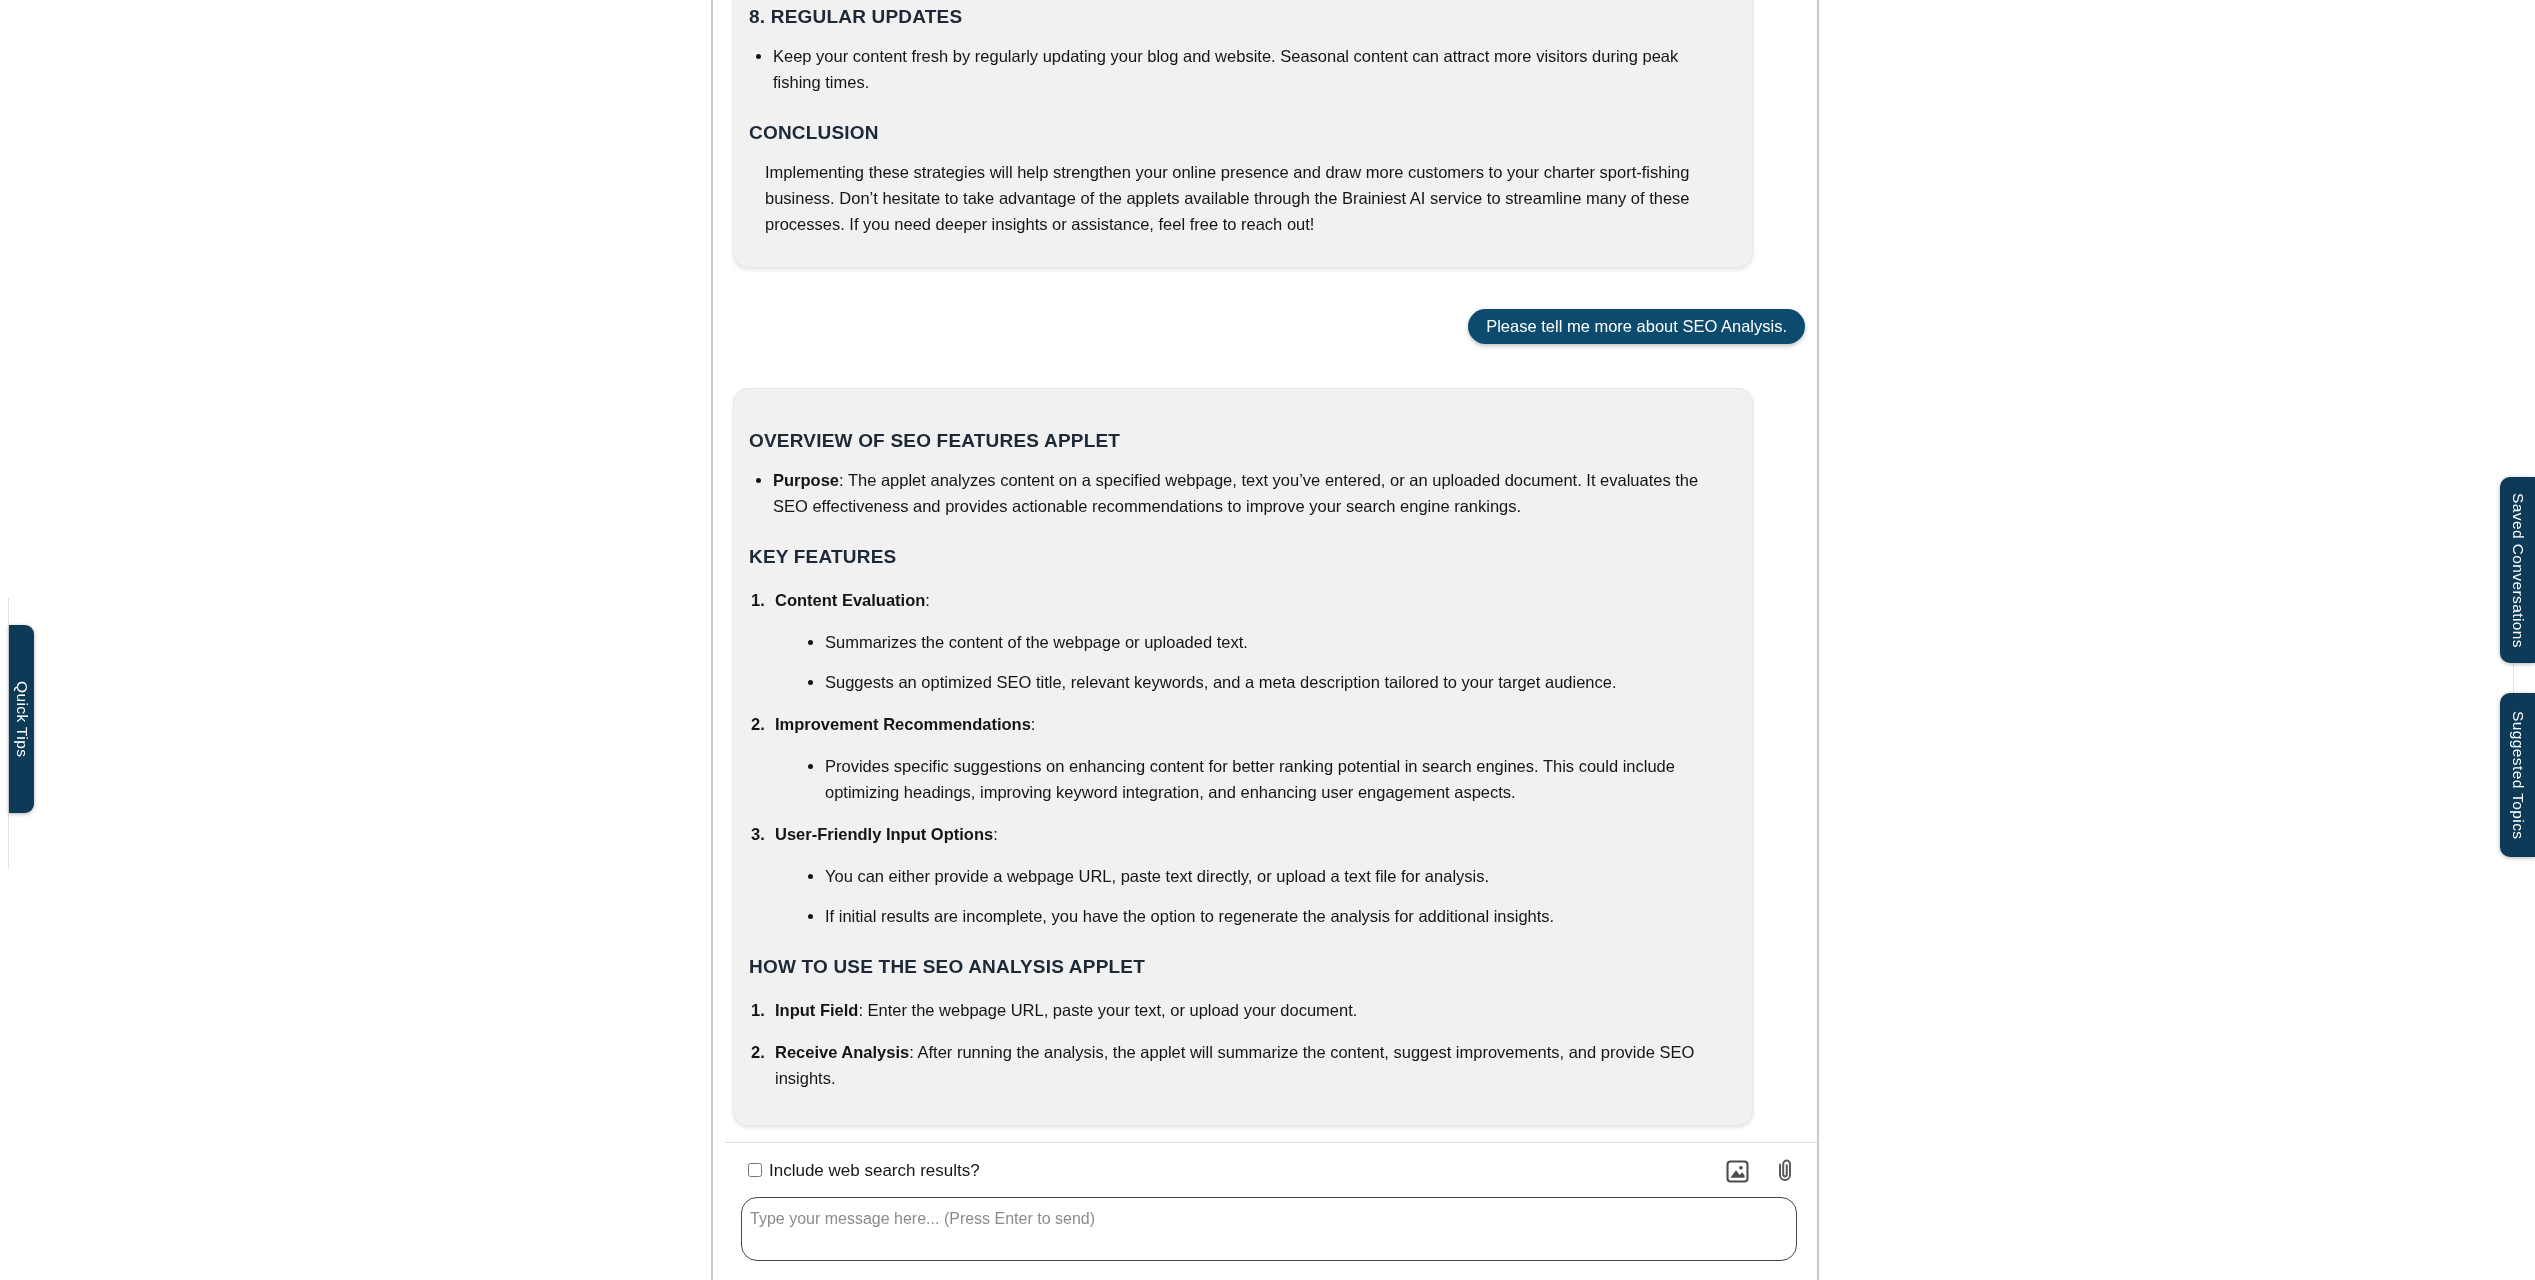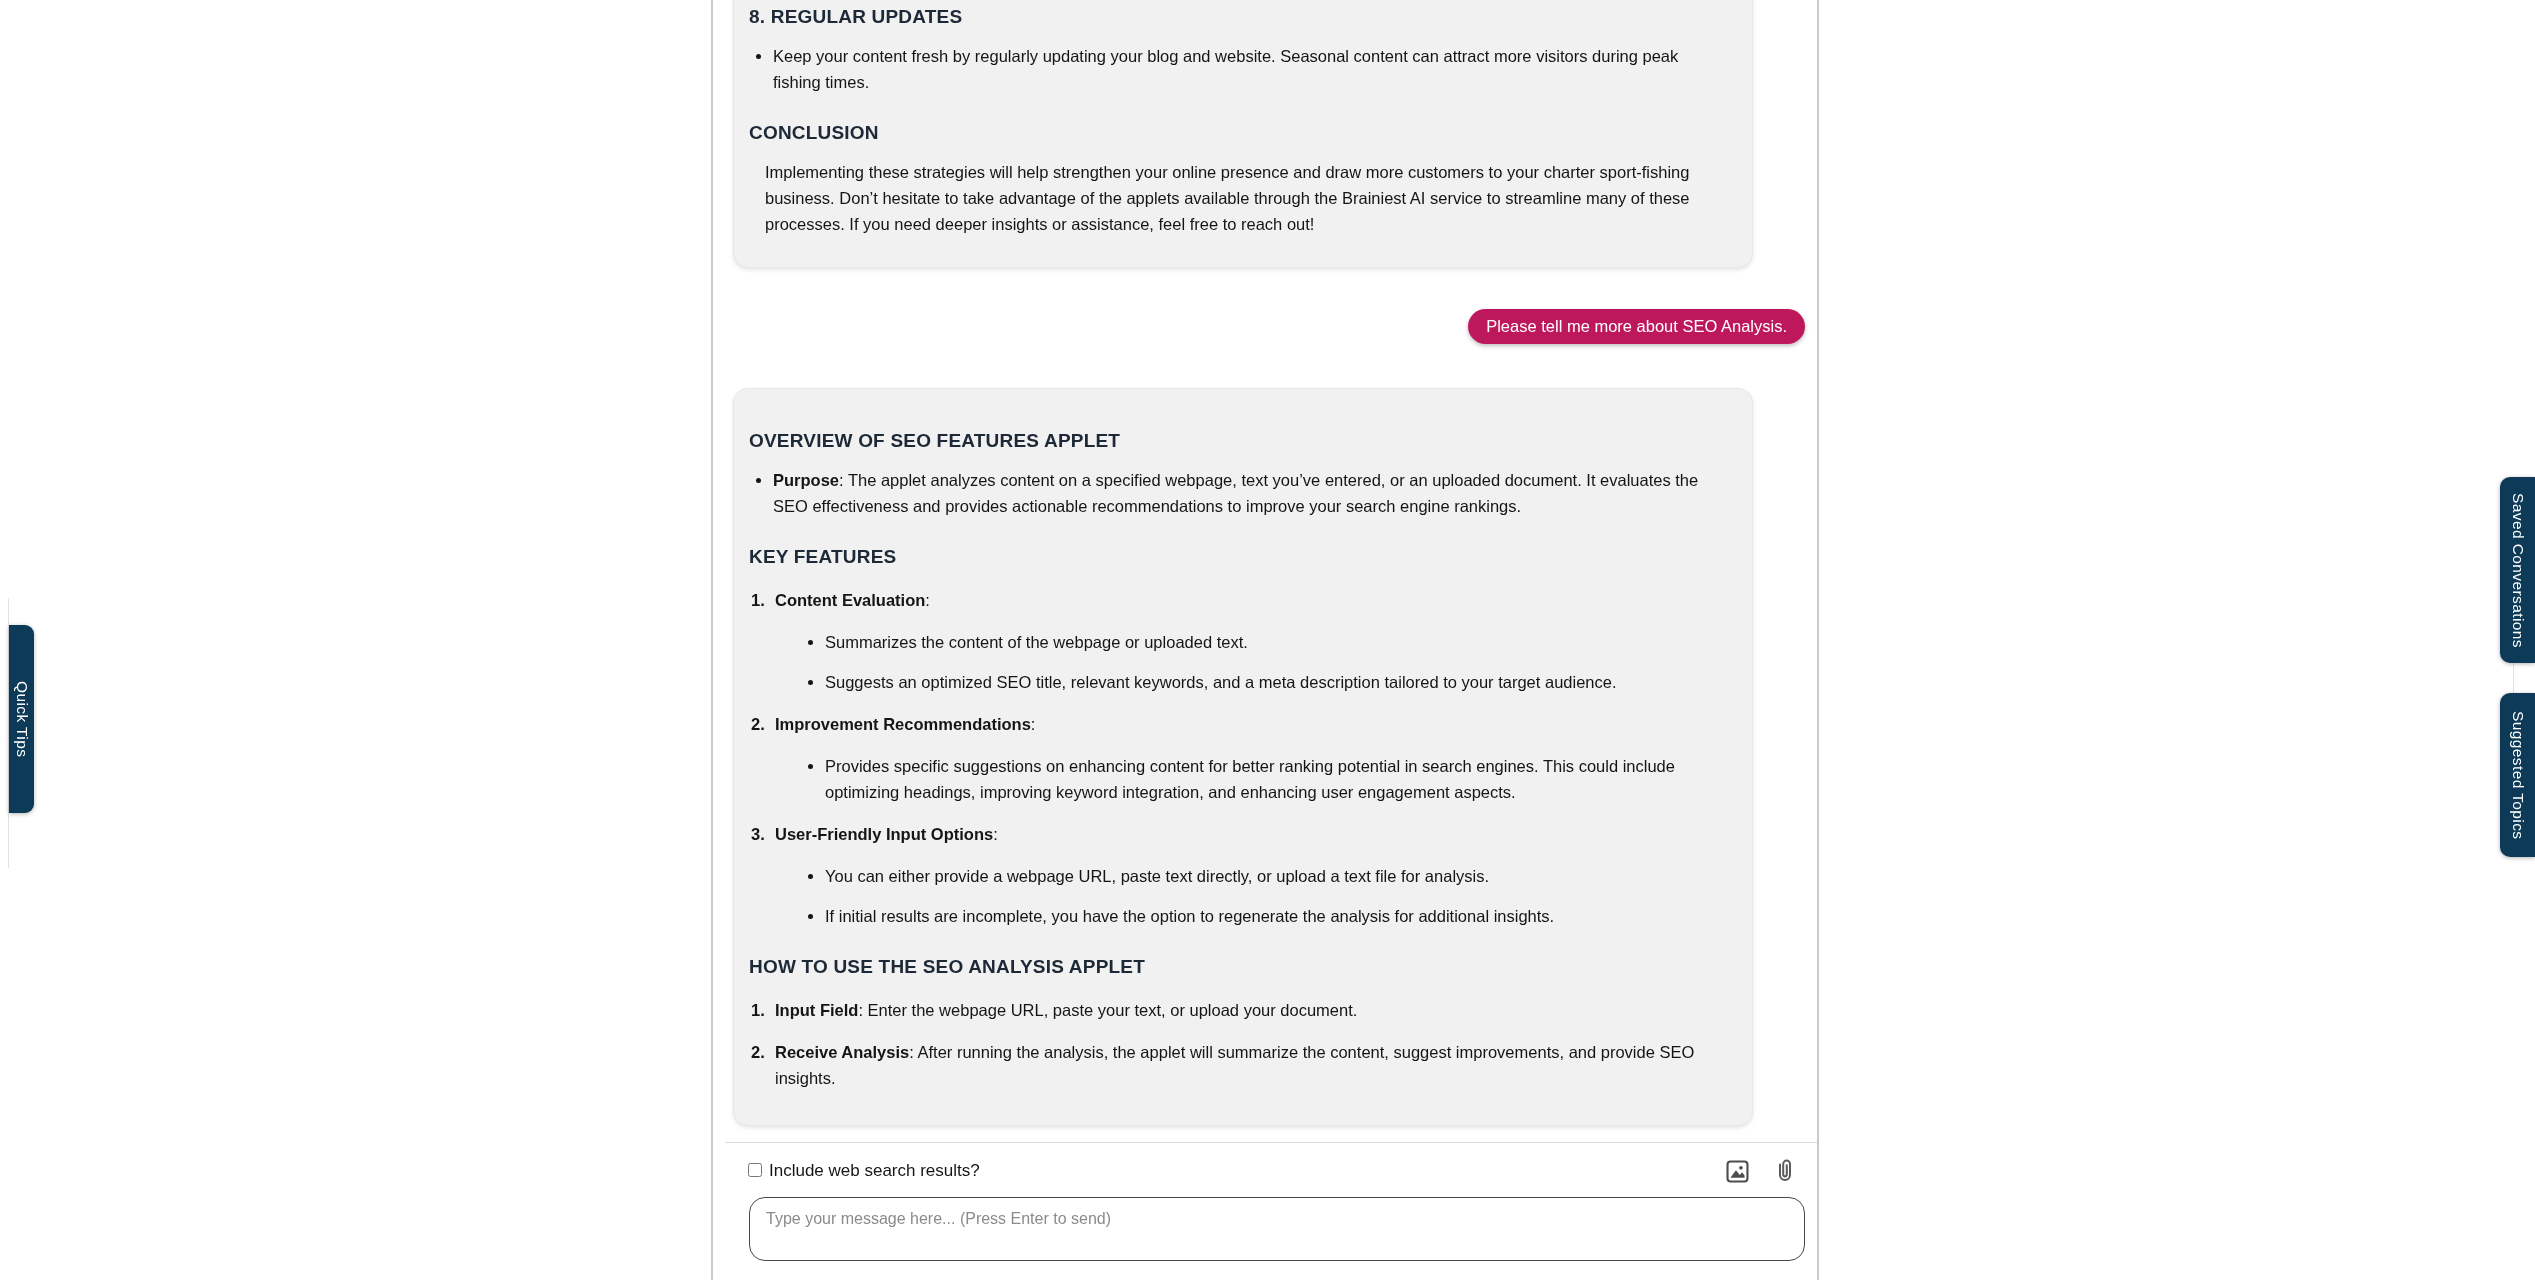--- a/index.html
+++ b/index.html
@@ -33,41 +33,41 @@
   .msg-card ul.top > li { margin:10px 0; }
   .ol-item { display:flex; margin:16px 0 16px 2px; }
   .ol-item .num { font-weight:700; flex:0 0 24px; }
   .sub-ul { list-style:disc; padding-left:24px; margin:14px 0 14px 36px; }
   .sub-ul > li { margin:14px 16px; }
   b { font-weight:700; }
 
   
   .bubble-row { display:flex; justify-content:flex-end; margin:41px 12px 0 0; }
   .user-bubble {
-    background:#be185d; color:#ffffff; font-size:16.5px; line-height:18px;
+    background:#0c4a6e; color:#ffffff; font-size:16.5px; line-height:18px;
     padding:8px 18px 9px 18px; border-radius:18px;
     box-shadow:0 2px 4px rgba(0,0,0,.25);
   }
 
   
   .composer {
     position:absolute; bottom:0; left:12px; right:0; height:138px;
     border-top:1px solid #dcdcdc; background:#ffffff;
   }
   .composer-top {
     display:flex; justify-content:space-between; align-items:center;
     margin:15px 22px 0 23px;
   }
   .web-search { display:flex; align-items:flex-start; gap:7px; font-size:17px; }
   .web-search input { width:14px; height:14px; margin-top:2px; accent-color:#2f80f5; }
   .composer-icons { display:flex; align-items:center; gap:26px; }
   .icon-btn { background:none; border:none; cursor:pointer; padding:0; line-height:0; }
   .message-box {
-    display:block; margin:13px 12px 0 24px; width:calc(100% - 36px); height:64px;
-    border:1px solid #474747; border-radius:16px; padding:12px 16px;
+    display:block; margin:13px 12px 0 16px; width:calc(100% - 36px); height:64px;
+    border:1px solid #474747; border-radius:16px; padding:12px 8px;
     font-family:"Liberation Sans", sans-serif; font-size:16px; color:#222;
     resize:none; outline:none; background:#fff;
   }
   .message-box::placeholder { color:#8b8b8b; }
 
   
   .side-tab {
     position:absolute; background:#0d3a57; color:#ffffff;
     display:flex; align-items:center; justify-content:center;
     writing-mode:vertical-rl; text-orientation:mixed;

